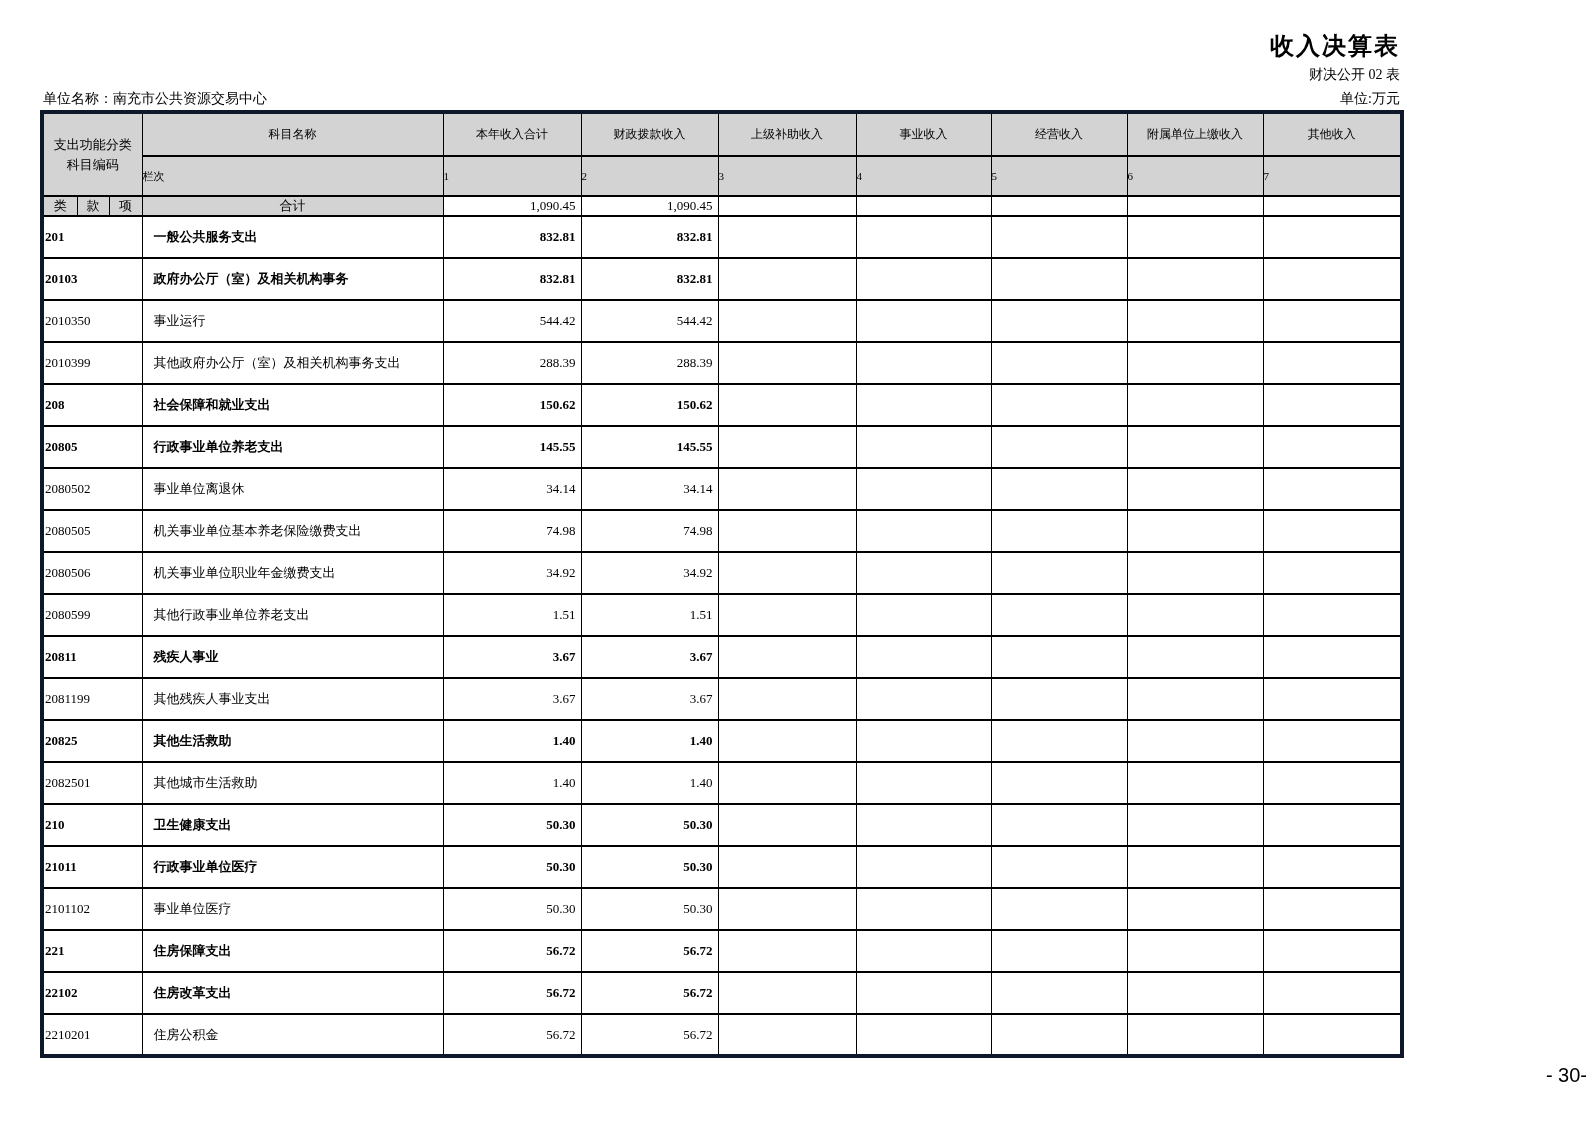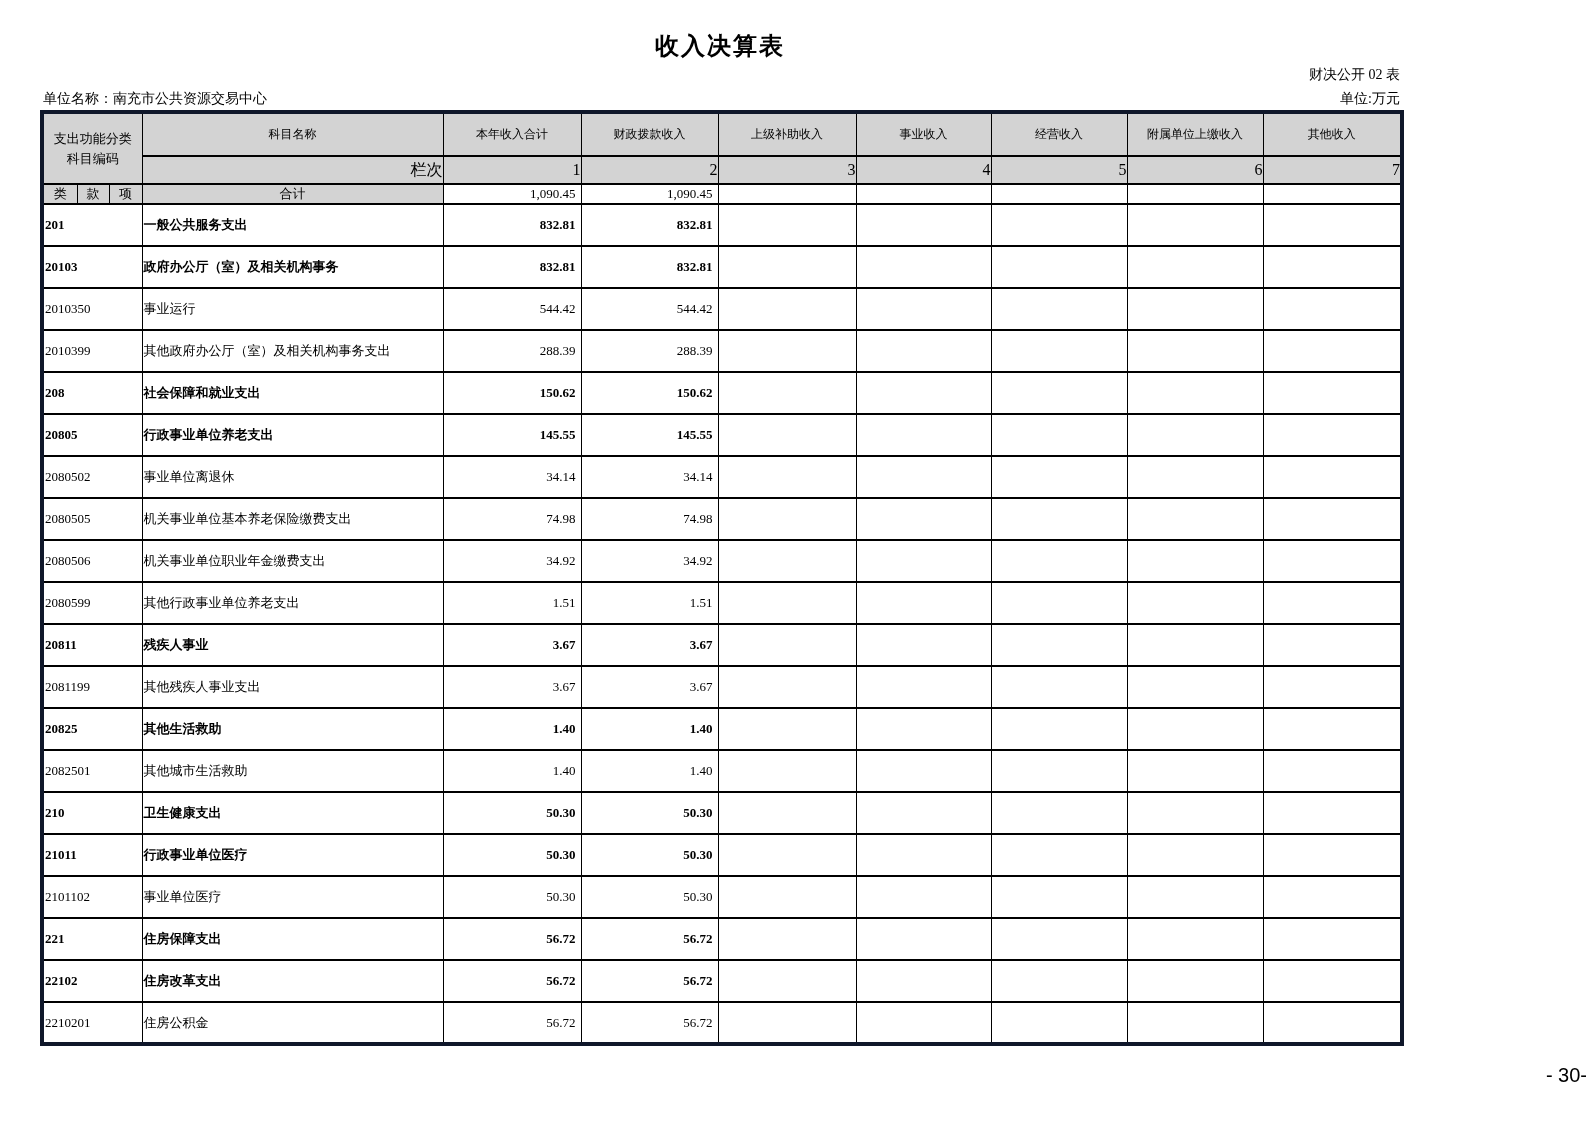--- a/index.html
+++ b/index.html
@@ -10,21 +10,21 @@
     width: 1587px;
     height: 1122px;
     position: relative;
     overflow: hidden;
   }
   .page { position: absolute; inset: 0; background: #fff; }
 
   .title {
     position: absolute;
     top: 30px; left: 40px; width: 1360px;
-    text-align: center;
+    text-align: right;
     font-size: 24px;
     font-weight: bold;
     letter-spacing: 2px;
   }
   .doc-label {
     position: absolute;
     top: 66px; right: 187px;
     font-size: 14px;
   }
   .meta-unit-name {
@@ -57,28 +57,28 @@
     border-top-width: 2px;
     border-bottom-width: 2px;
     font-weight: normal;
     font-size: 13px;
     overflow: hidden;
     white-space: nowrap;
     vertical-align: middle;
   }
   tr.h1 th { height: 44px; background: #d3d3d3; text-align: center; font-size: 12px; }
   tr.h1 th.code-head { font-size: 13px; line-height: 1.5; }
-  tr.h2 th { height: 28px; background: #d3d3d3; text-align: right; font-size: 16px; }
+  tr.h2 th { height: 40px; background: #d3d3d3; text-align: left; font-size: 11px; }
   tr.h3 { height: 20px; }
   tr.h3 th { background: #d3d3d3; text-align: center; font-size: 13px; }
   tr.h3 td.num { background: #fff; margin-top: 16px; }
 
   tbody tr { height: 42px; background: #fff; }
   td.code { text-align: left; padding-left: 1px; font-size: 13px; }
-  td.name { text-align: left; padding-left: 1px; font-size: 13px; }
+  td.name { text-align: left; padding-left: 11px; font-size: 13px; }
   td.num  { text-align: right; padding-right: 5px; font-size: 13px; }
   tr.bold td { font-weight: bold; }
 
   .footer {
     position: absolute;
     top: 1064px; left: 0; width: 1587px;
     text-align: right;
     font-size: 20px;
     font-family: "Liberation Sans", "DejaVu Sans", sans-serif;
   }

